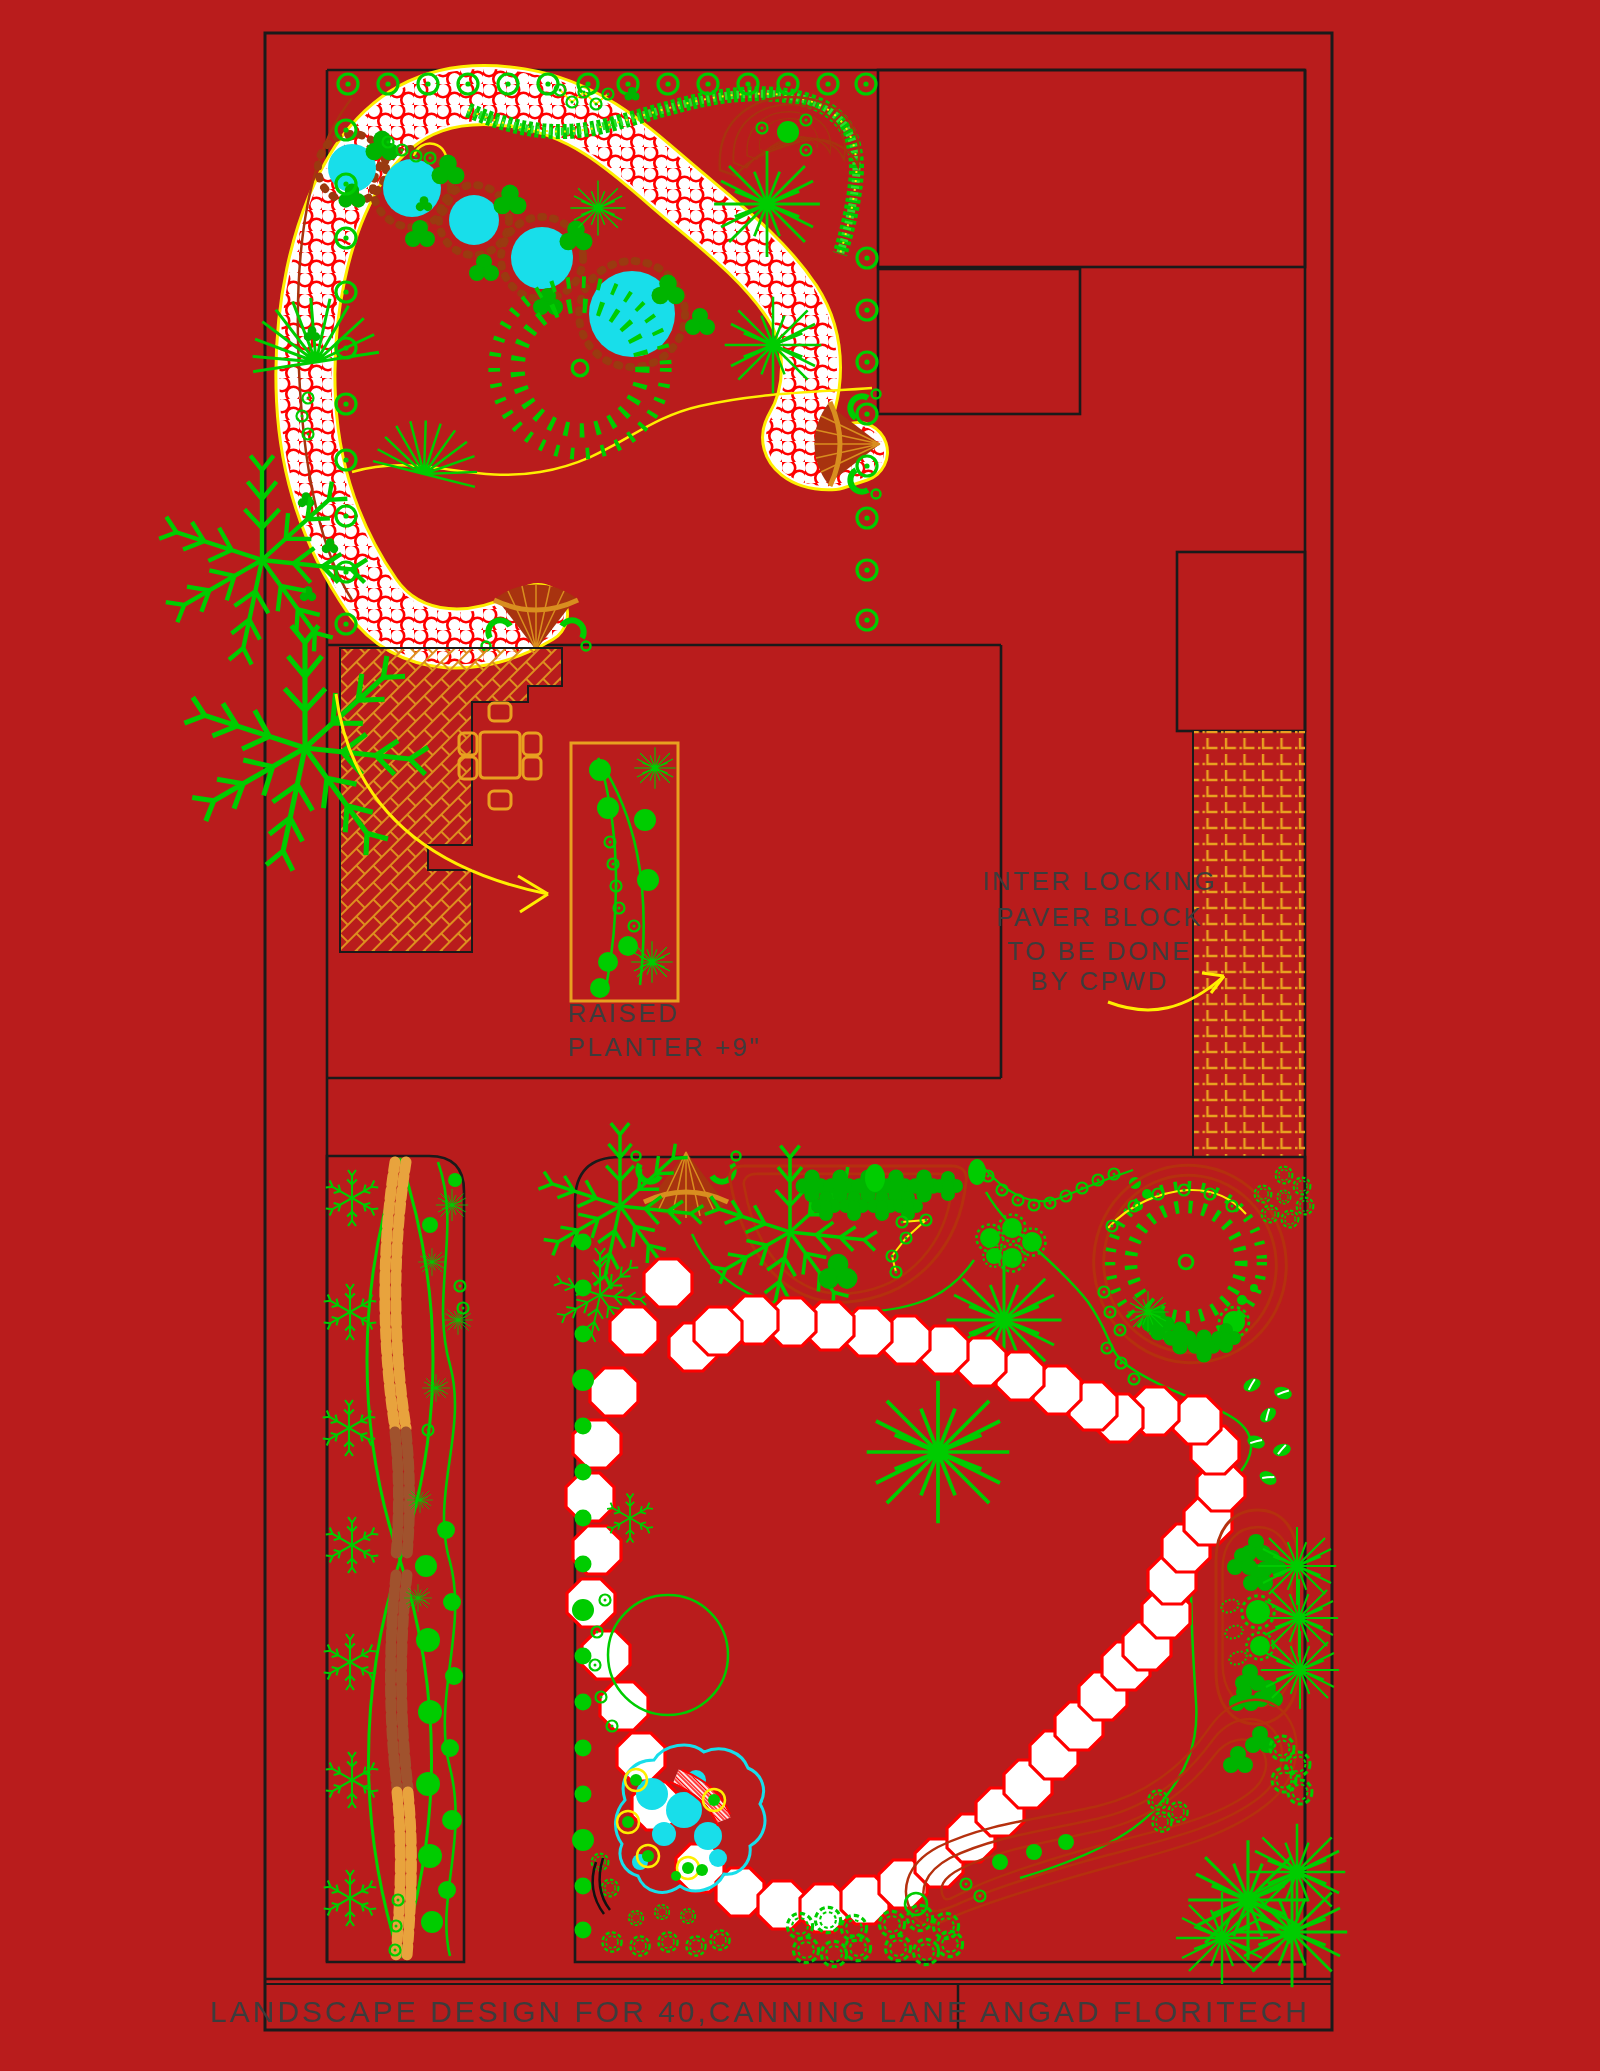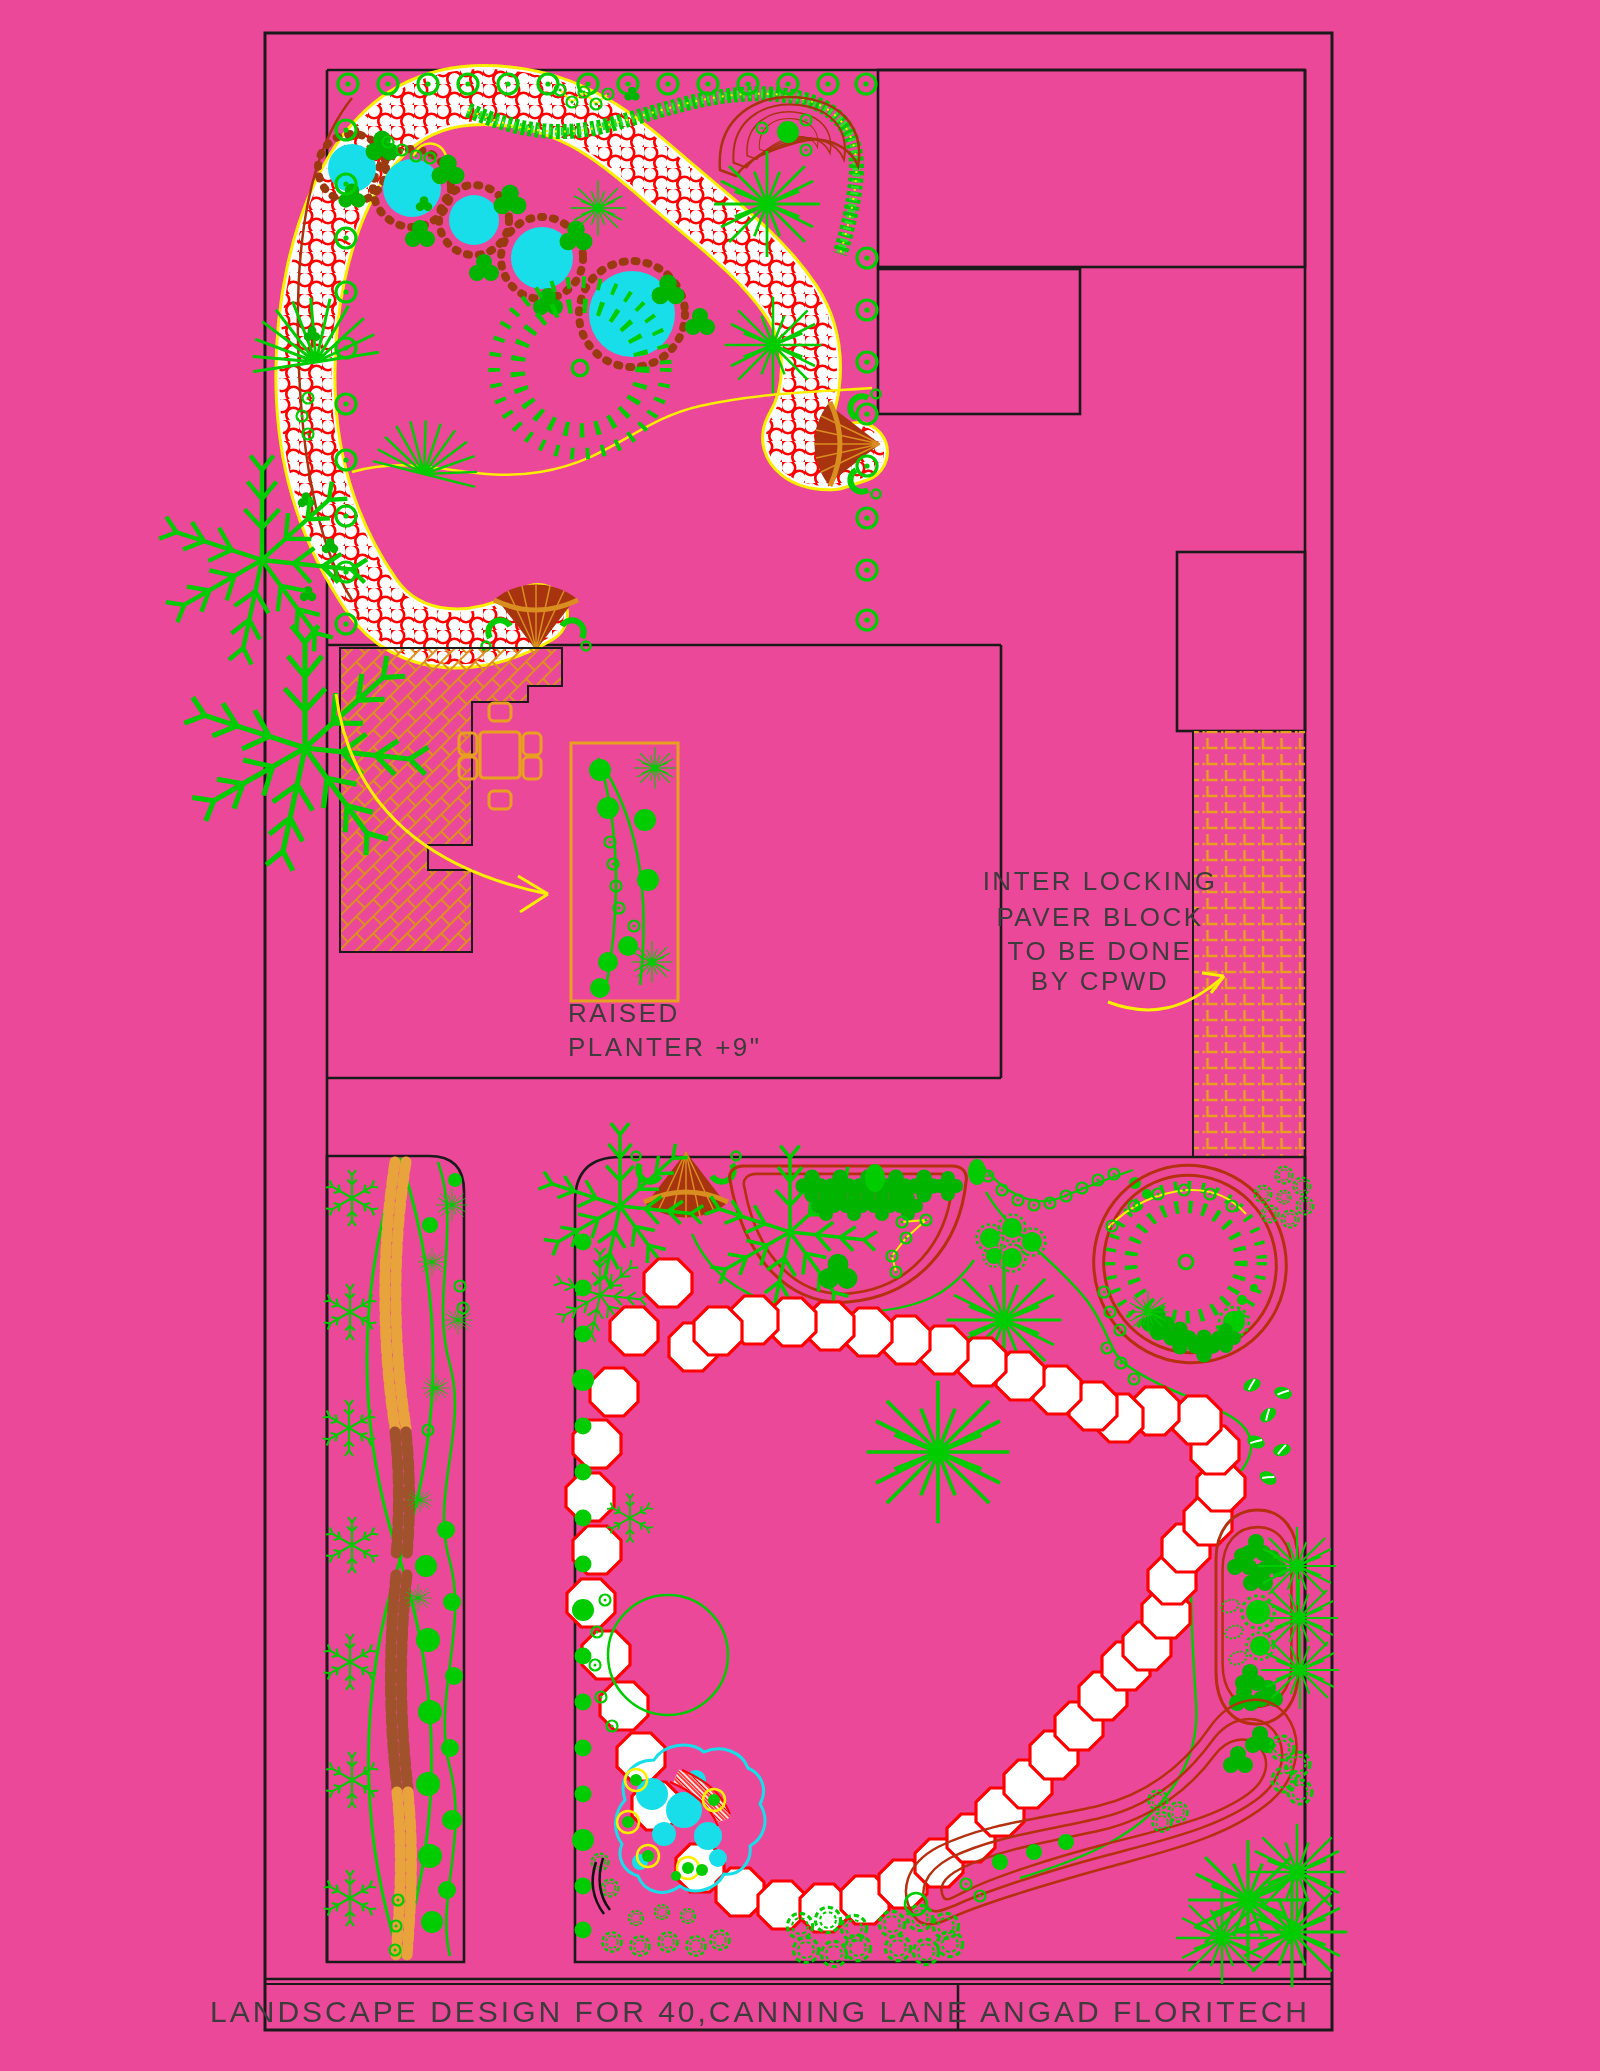--- a/index.html
+++ b/index.html
@@ -1,16 +1,16 @@
 <!DOCTYPE html>
 <html><head>
 <meta charset="utf-8">
 <style>
   html,body{margin:0;padding:0;background:#ffffff;}
-  .sheet{width:1600px;height:2071px;position:relative;background:#ec4899;overflow:hidden;
+  .sheet{width:1600px;height:2071px;position:relative;background:#b91c1c;overflow:hidden;
          font-family:"Liberation Sans",sans-serif;}
   svg{position:absolute;left:0;top:0;}
   text{font-family:"Liberation Sans",sans-serif;fill:#3C3C3C;}
   .cadtxt{letter-spacing:2.5px;font-weight:400;}
   .titletxt{letter-spacing:3px;font-size:30px;}
   .notetxt{font-size:26px;}
 </style>
 </head>
 <body>
 

